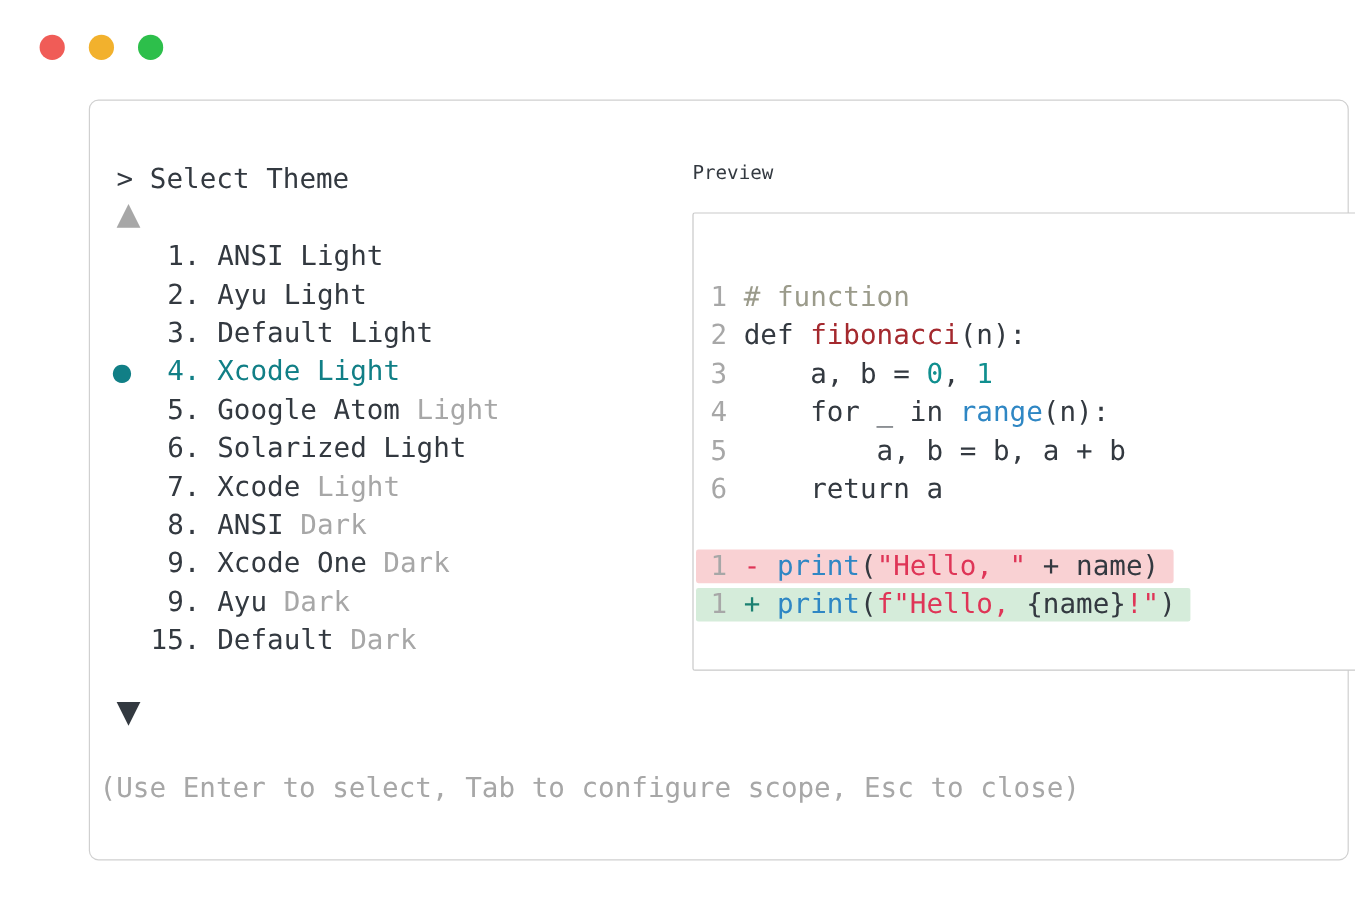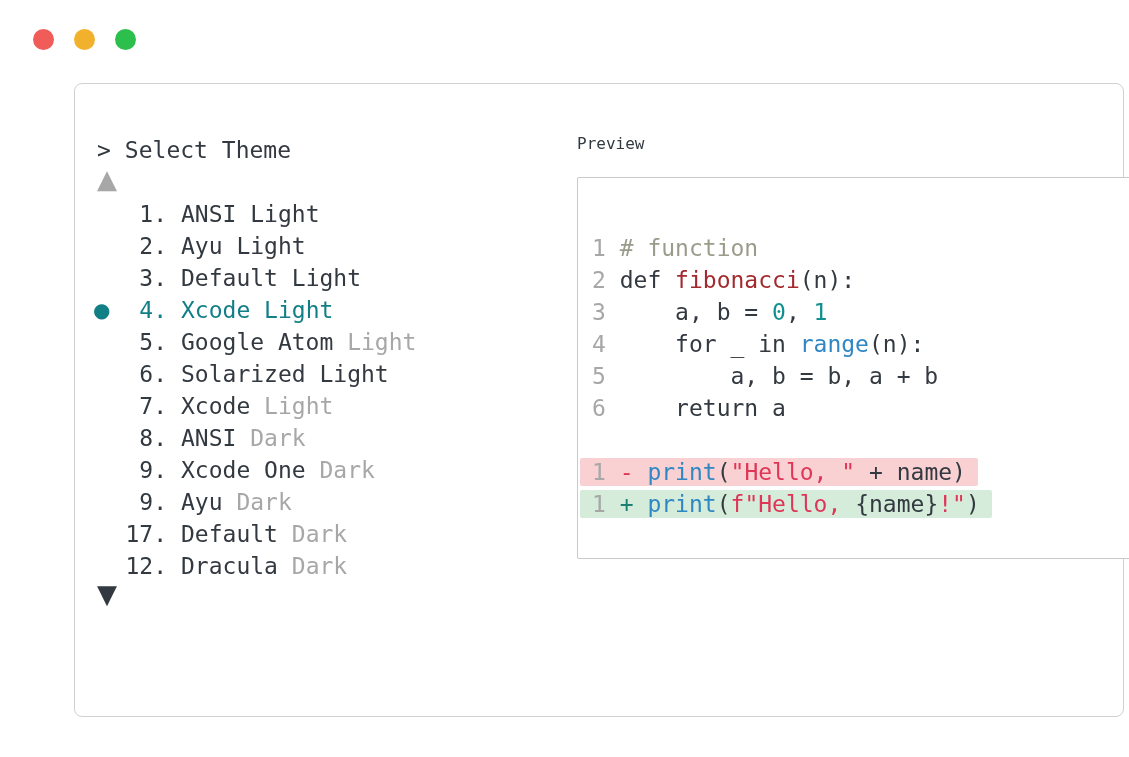--- a/index.html
+++ b/index.html
@@ -67,23 +67,23 @@
       <div class="theme-row"><span class="bullet"></span><span class="num">1.</span><span class="name">ANSI</span><span class="variant"> Light</span></div>
       <div class="theme-row"><span class="bullet"></span><span class="num">2.</span><span class="name">Ayu</span><span class="variant"> Light</span></div>
       <div class="theme-row"><span class="bullet"></span><span class="num">3.</span><span class="name">Default</span><span class="variant"> Light</span></div>
       <div class="theme-row selected"><span class="bullet">●</span><span class="num">4.</span><span class="name">Xcode</span><span class="variant"> Light</span></div>
       <div class="theme-row"><span class="bullet"></span><span class="num">5.</span><span class="name">Google Atom</span><span class="variant muted"> Light</span></div>
       <div class="theme-row"><span class="bullet"></span><span class="num">6.</span><span class="name">Solarized</span><span class="variant"> Light</span></div>
       <div class="theme-row"><span class="bullet"></span><span class="num">7.</span><span class="name">Xcode</span><span class="variant muted"> Light</span></div>
       <div class="theme-row"><span class="bullet"></span><span class="num">8.</span><span class="name">ANSI</span><span class="variant muted"> Dark</span></div>
       <div class="theme-row"><span class="bullet"></span><span class="num">9.</span><span class="name">Xcode One</span><span class="variant muted"> Dark</span></div>
       <div class="theme-row"><span class="bullet"></span><span class="num">9.</span><span class="name">Ayu</span><span class="variant muted"> Dark</span></div>
-      <div class="theme-row"><span class="bullet"></span><span class="num">17.</span><span class="name">Default</span><span class="variant muted"> Dark</span></div>
-      <div class="theme-row"><span class="bullet"></span><span class="num">12.</span><span class="name">Dracula</span><span class="variant muted"> Dark</span></div>
+      <div class="theme-row"><span class="bullet"></span><span class="num">15.</span><span class="name">Default</span><span class="variant muted"> Dark</span></div>
     </div>
 
   <div class="scroll-ind scroll-down">▼</div>
 
+  <div class="hint">(Use Enter to select, Tab to configure scope, Esc to close)</div>
 
   <div class="preview-pane">
     <div class="preview-code" id="preview-code"><div class="code-line"><span class="ln">1</span> <span style="color: rgb(155, 155, 139);"># function</span></div><div class="code-line"><span class="ln">2</span> <span style="color: rgb(51, 57, 64);">def </span><span style="color: rgb(164, 41, 46);">fibonacci</span><span style="color: rgb(51, 57, 64);">(n):</span></div><div class="code-line"><span class="ln">3</span> <span style="color: rgb(51, 57, 64);">    a, b = </span><span style="color: rgb(16, 143, 143);">0</span><span style="color: rgb(51, 57, 64);">, </span><span style="color: rgb(16, 143, 143);">1</span></div><div class="code-line"><span class="ln">4</span> <span style="color: rgb(51, 57, 64);">    for _ in </span><span style="color: rgb(47, 135, 196);">range</span><span style="color: rgb(51, 57, 64);">(n):</span></div><div class="code-line"><span class="ln">5</span> <span style="color: rgb(51, 57, 64);">        a, b = b, a + b</span></div><div class="code-line"><span class="ln">6</span> <span style="color: rgb(51, 57, 64);">    return a</span></div><div class="code-line"></div><div class="code-line"><span class="band removed"><span class="ln">1</span> <span style="color: rgb(223, 53, 87);">- </span><span style="color: rgb(47, 135, 196);">print</span><span style="color: rgb(51, 57, 64);">(</span><span style="color: rgb(223, 53, 87);">"Hello, "</span><span style="color: rgb(51, 57, 64);"> + name)</span></span></div><div class="code-line"><span class="band added"><span class="ln">1</span> <span style="color: rgb(27, 128, 113);">+ </span><span style="color: rgb(47, 135, 196);">print</span><span style="color: rgb(51, 57, 64);">(</span><span style="color: rgb(223, 53, 87);">f"Hello, </span><span style="color: rgb(51, 57, 64);">{name}</span><span style="color: rgb(223, 53, 87);">!"</span><span style="color: rgb(51, 57, 64);">)</span></span></div></div>
   </div>
 </div>
 
 </body></html>

